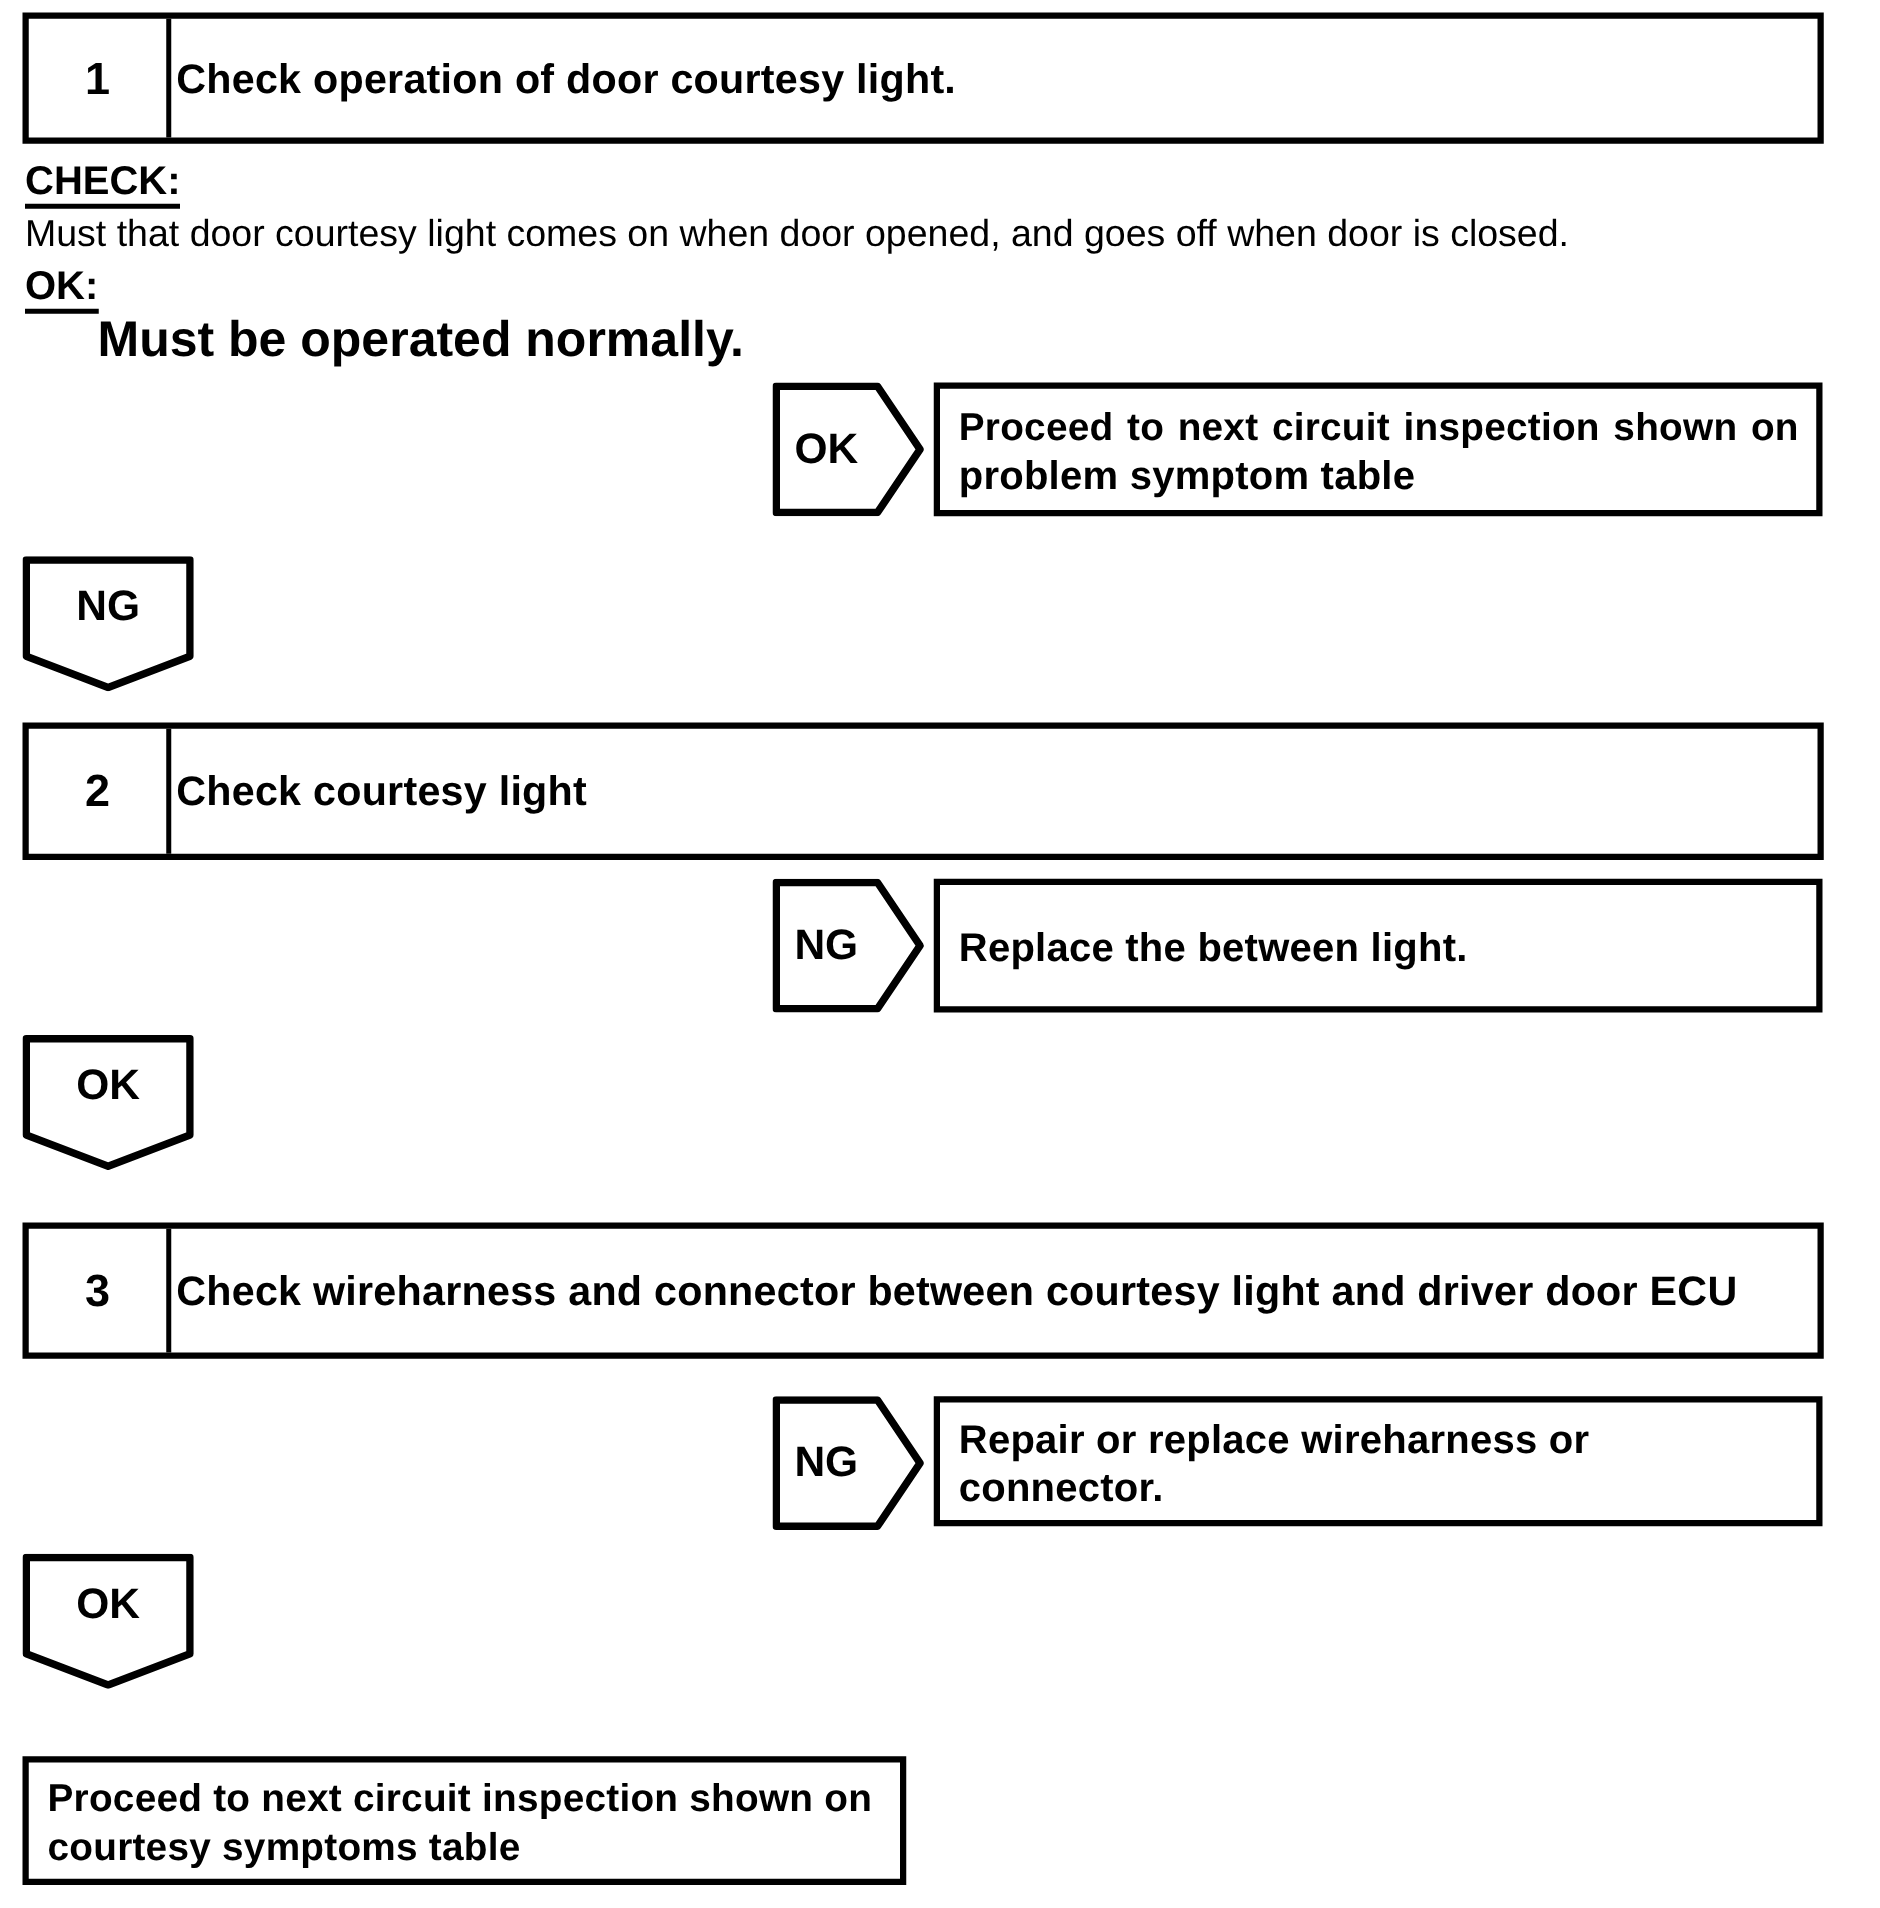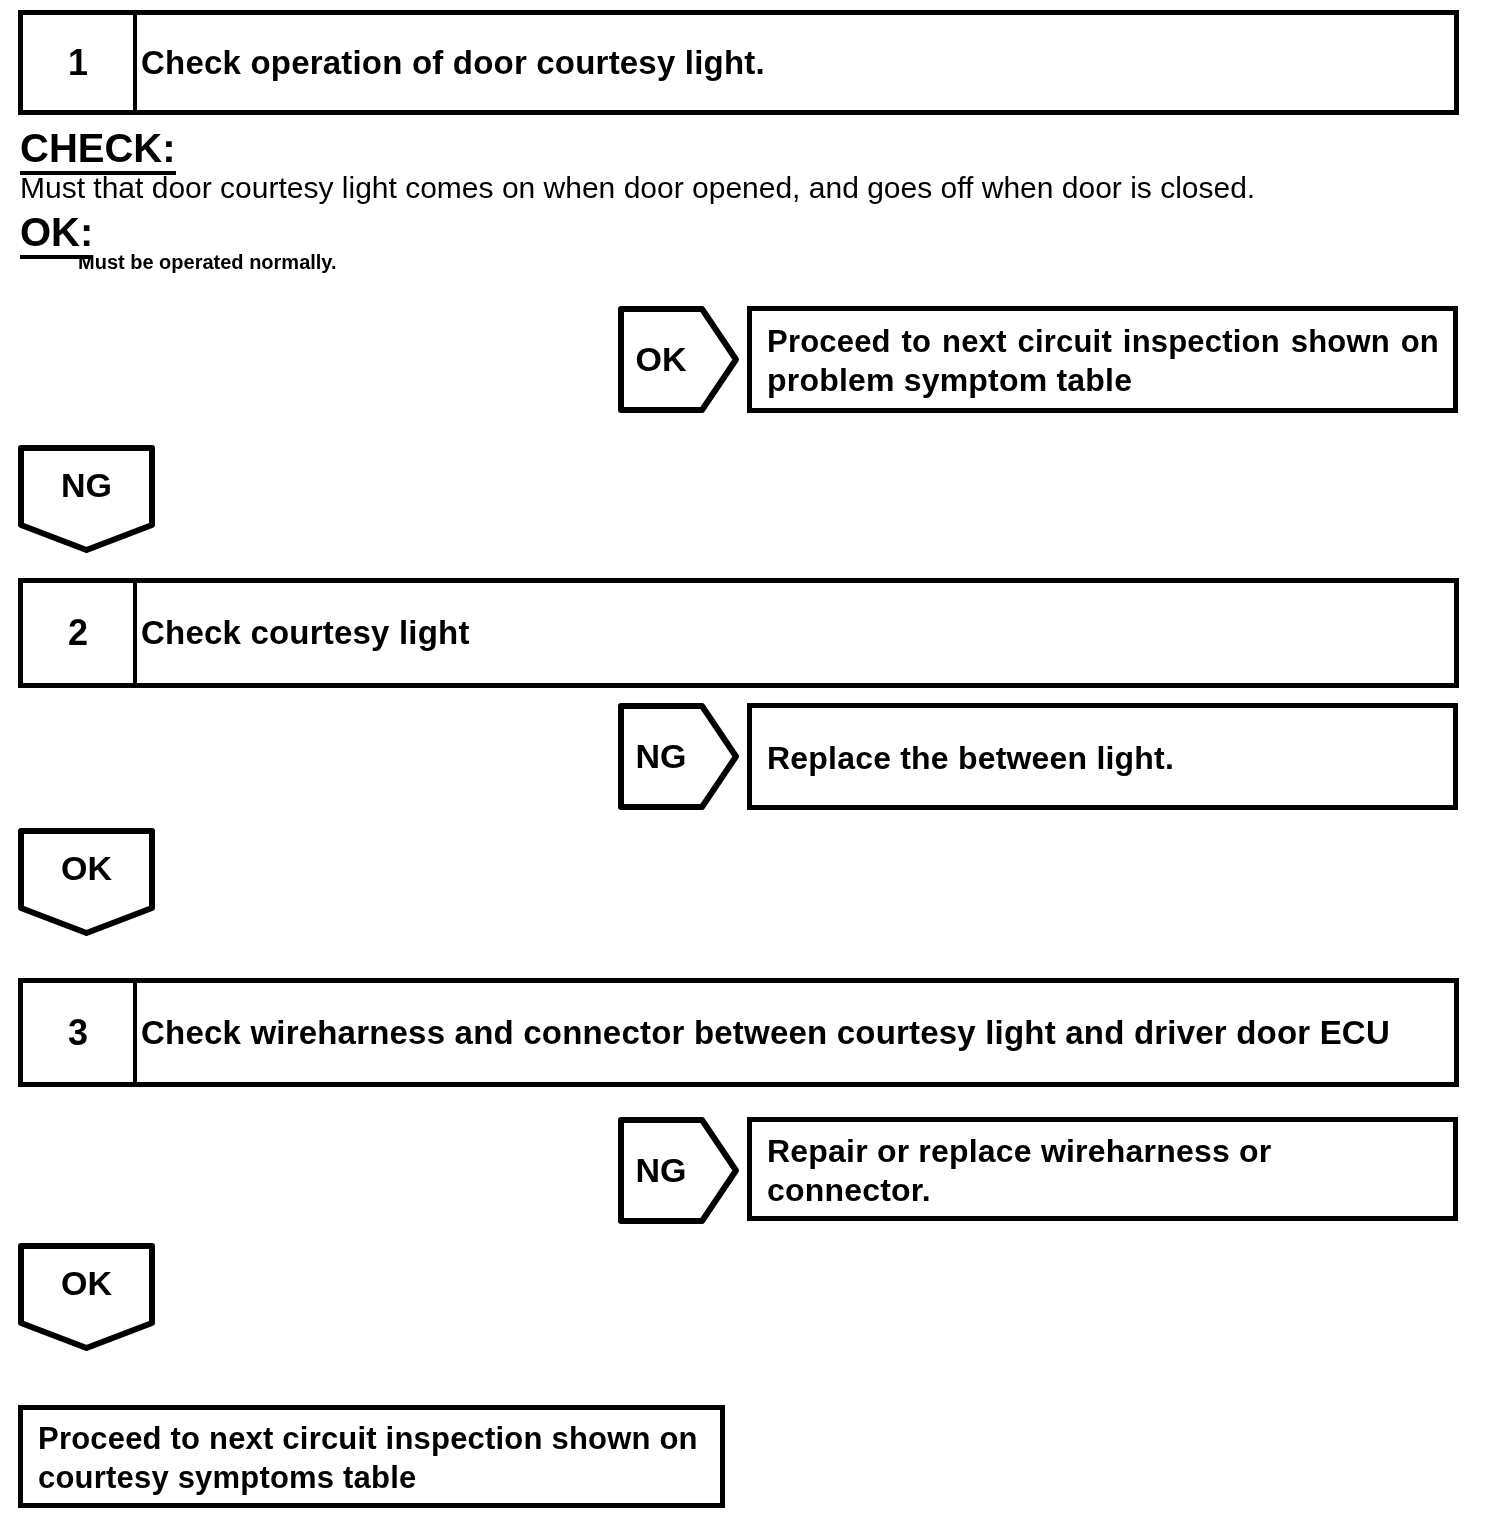--- a/index.html
+++ b/index.html
@@ -45,32 +45,32 @@
     font-weight: bold;
     letter-spacing: 0.2px;
   }
   
   .txt {
     position: absolute;
     line-height: 1;
     white-space: nowrap;
   }
   .label-underline {
-    font-size: 40px;
+    font-size: 32px;
     font-weight: bold;
     border-bottom: 4px solid #000;
     padding-bottom: 3px;
     display: inline-block;
   }
   .body-text {
     font-size: 30px;
     font-weight: normal;
   }
   .req-text {
-    font-size: 20px;
+    font-size: 40px;
     font-weight: bold;
   }
   
   .pent-right {
     position: absolute;
     width: 122px;
     height: 107px;
   }
   .pent-right svg, .pent-down svg {
     position: absolute;

